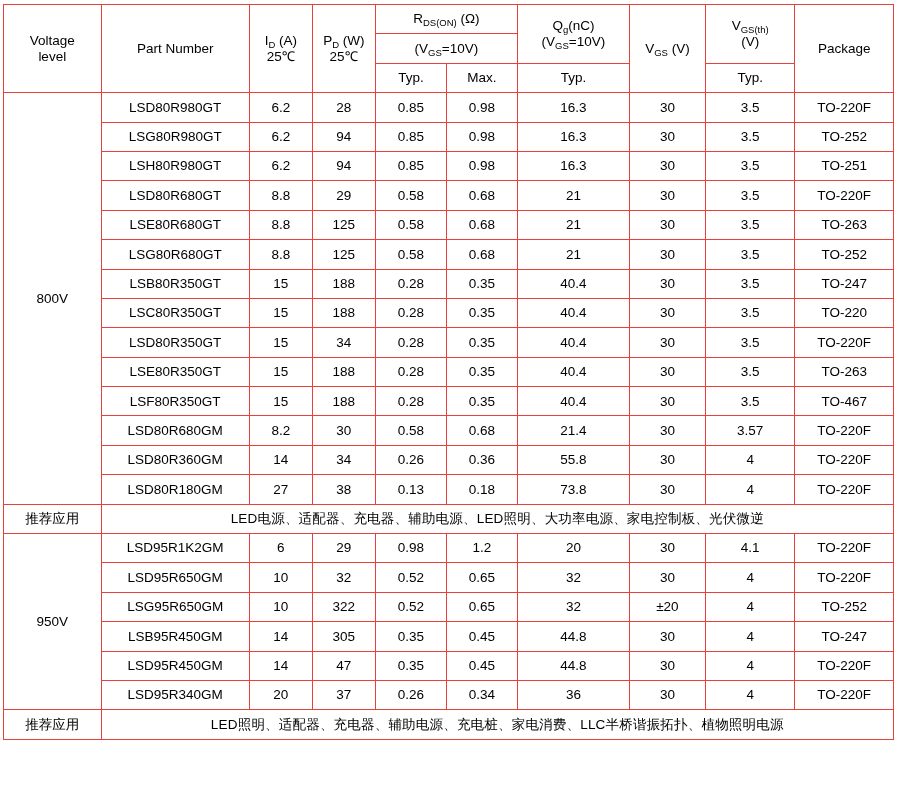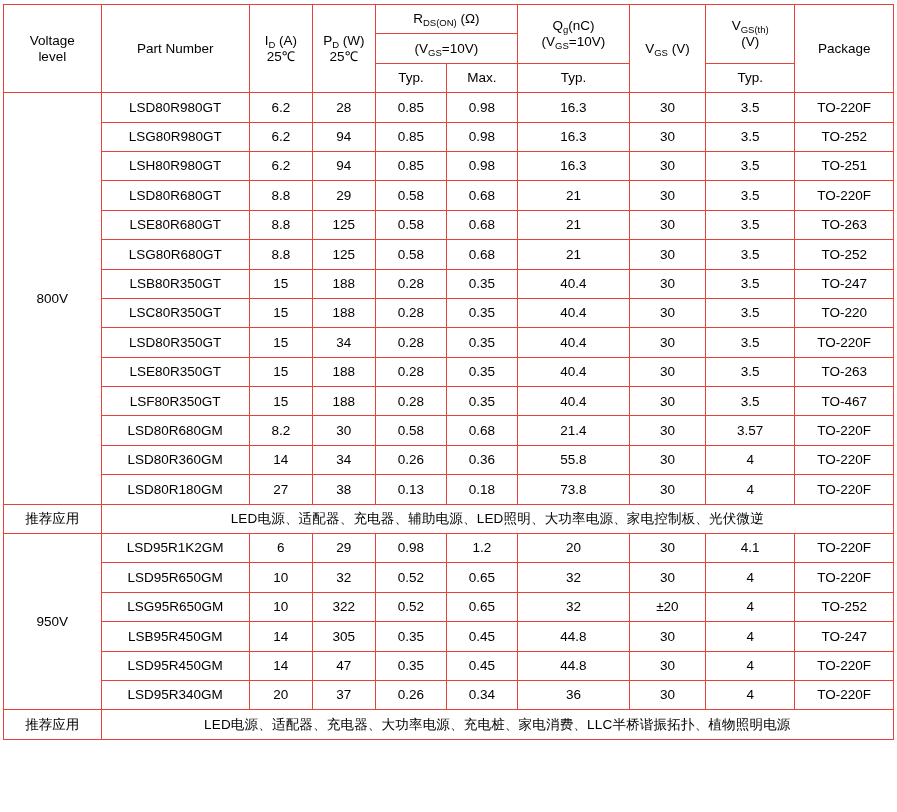--- a/index.html
+++ b/index.html
@@ -355,17 +355,17 @@
           <td>37</td>
           <td>0.26</td>
           <td>0.34</td>
           <td>36</td>
           <td>30</td>
           <td>4</td>
           <td>TO-220F</td>
         </tr>
         <tr>
           <td class="approw-label">推荐应用</td>
-          <td class="approw-text" colspan="9">LED电源、适配器、充电器、大功率电源、充电桩、家电消费、LLC半桥谐振拓扑、植物照明电源</td>
+          <td class="approw-text" colspan="9">LED照明、适配器、充电器、辅助电源、充电桩、家电消费、LLC半桥谐振拓扑、植物照明电源</td>
         </tr>
       </tbody>
   </table>
 </div>
 
 </body></html>

